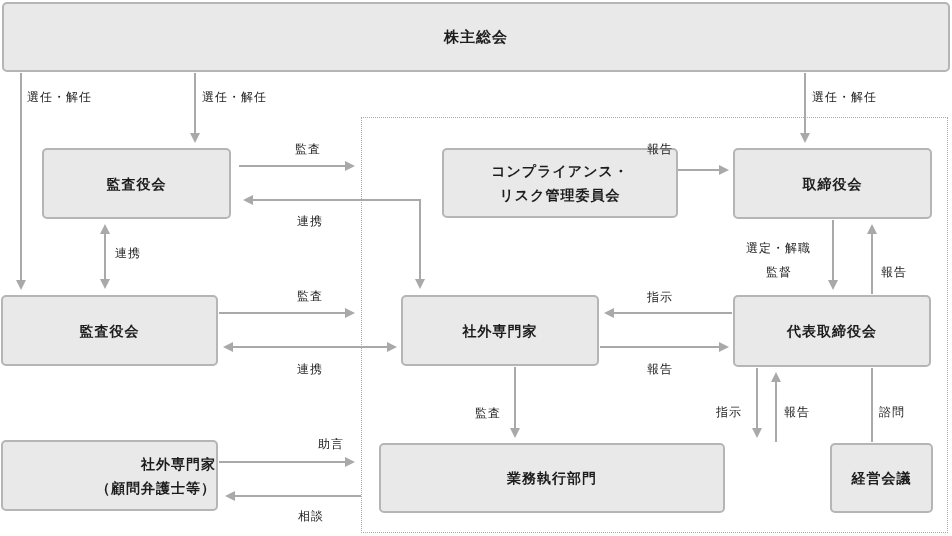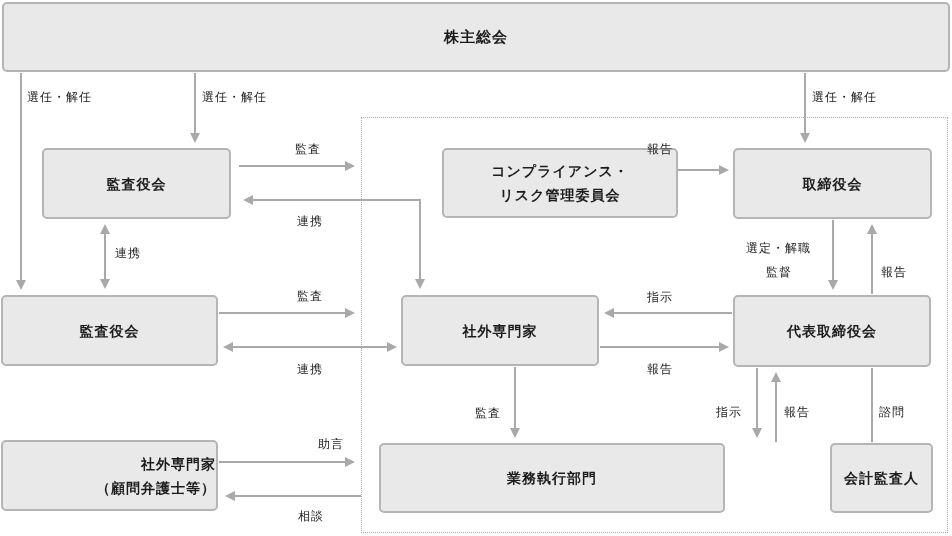--- a/index.html
+++ b/index.html
@@ -129,21 +129,21 @@
 
   <div class="node" style="left:733px;top:295px;width:198px;height:72px;">
     <span>代表取締役会</span>
   </div>
 
   <div class="node" style="left:379px;top:443px;width:346px;height:70px;">
     <span>業務執行部門</span>
   </div>
 
   <div class="node" style="left:830px;top:443px;width:103px;height:70px;">
-    <span>会計監査人</span>
+    <span>経営会議</span>
   </div>
 
   <div class="edge-label" style="left:27px;top:89px;">選任・解任</div>
   <div class="edge-label" style="left:202px;top:89px;">選任・解任</div>
   <div class="edge-label" style="left:812px;top:89px;">選任・解任</div>
 
   <div class="edge-label" style="left:295px;top:141px;">監査</div>
   <div class="edge-label" style="left:297px;top:213px;">連携</div>
   <div class="edge-label" style="left:115px;top:245px;">連携</div>
 

